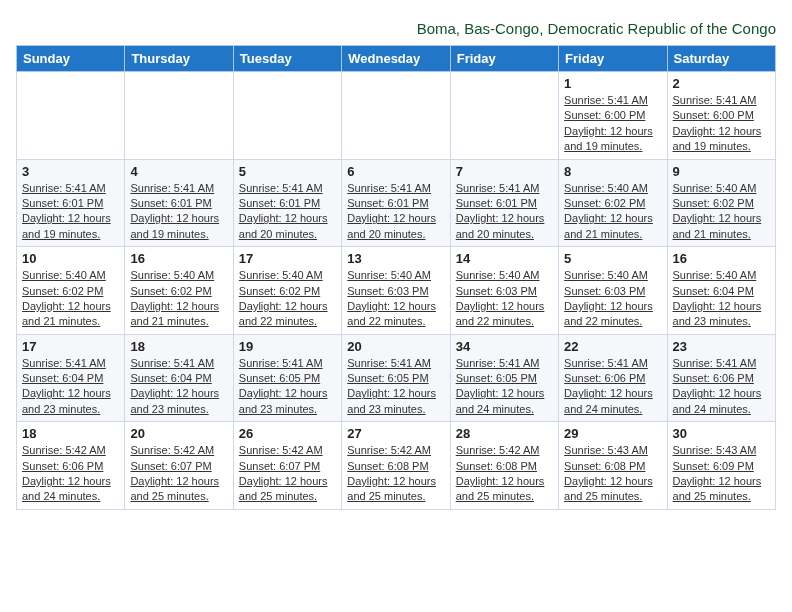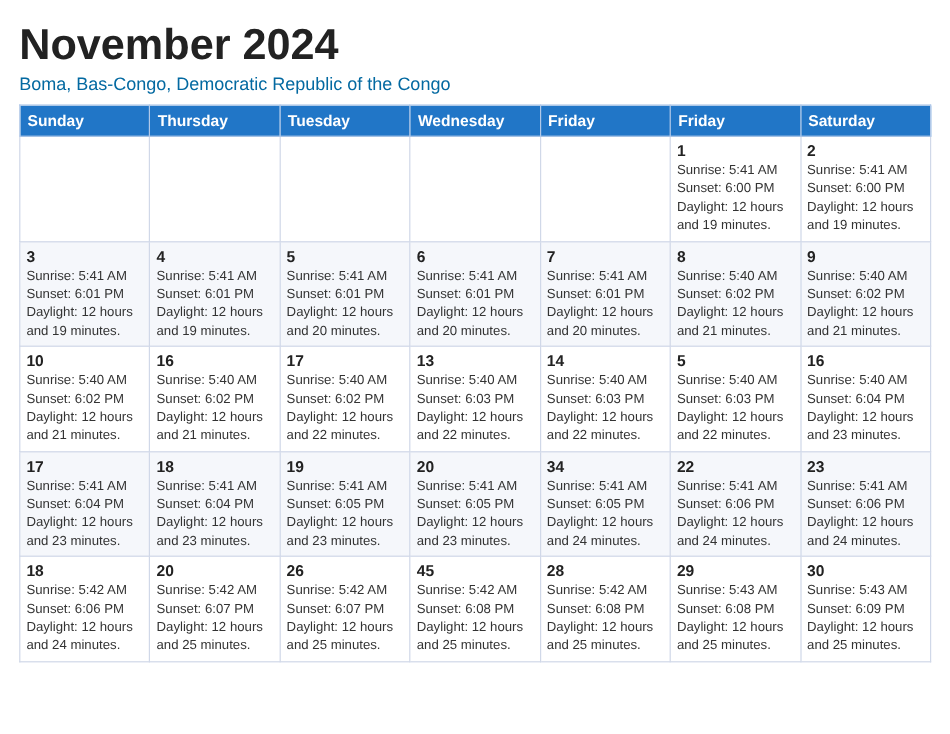--- a/index.html
+++ b/index.html
@@ -40,23 +40,23 @@
       width: 28px;
       height: 28px;
     }
     .month-title {
       font-size: 36px;
       font-weight: bold;
       color: #222;
       text-align: right;
     }
     .subtitle {
-      text-align: left;
+      text-align: right;
       font-size: 15px;
-      color: #0369a1;
+      color: #14532d;
       margin-bottom: 8px;
     }
     .calendar {
       width: 100%;
       border-collapse: collapse;
     }
     .calendar th {
       background: #2176c7;
       color: #fff;
       font-size: 13px;
@@ -81,32 +81,32 @@
     .day-number {
       font-weight: bold;
       font-size: 13px;
       margin-bottom: 2px;
       color: #222;
     }
     .day-info {
       font-size: 11px;
       color: #333;
       line-height: 1.4;
+      text-decoration: underline;
     }
     .empty-cell {
       background: #fff !important;
     }
     .row-even td { background: #eef2f9; }
     .row-odd td { background: #fff; }
   </style>
 </head>
 <body>
 
 <div class="header-area">
-  <div class="month-title">November 2024</div>
 </div>
 
 <div class="subtitle">Boma, Bas-Congo, Democratic Republic of the Congo</div>
 
 <table class="calendar">
   <thead>
     <tr>
     <th>Sunday</th>
         <th>Thursday</th>
         <th>Tuesday</th>
@@ -281,21 +281,21 @@
 Sunset: 6:07 PM
 Daylight: 12 hours and 25 minutes.</div>
         </td>
         <td>
           <div class="day-number">26</div>
           <div class="day-info" style="white-space: pre-line;">Sunrise: 5:42 AM
 Sunset: 6:07 PM
 Daylight: 12 hours and 25 minutes.</div>
         </td>
         <td>
-          <div class="day-number">45</div>
+          <div class="day-number">27</div>
           <div class="day-info" style="white-space: pre-line;">Sunrise: 5:42 AM
 Sunset: 6:08 PM
 Daylight: 12 hours and 25 minutes.</div>
         </td>
         <td>
           <div class="day-number">28</div>
           <div class="day-info" style="white-space: pre-line;">Sunrise: 5:42 AM
 Sunset: 6:08 PM
 Daylight: 12 hours and 25 minutes.</div>
         </td>

